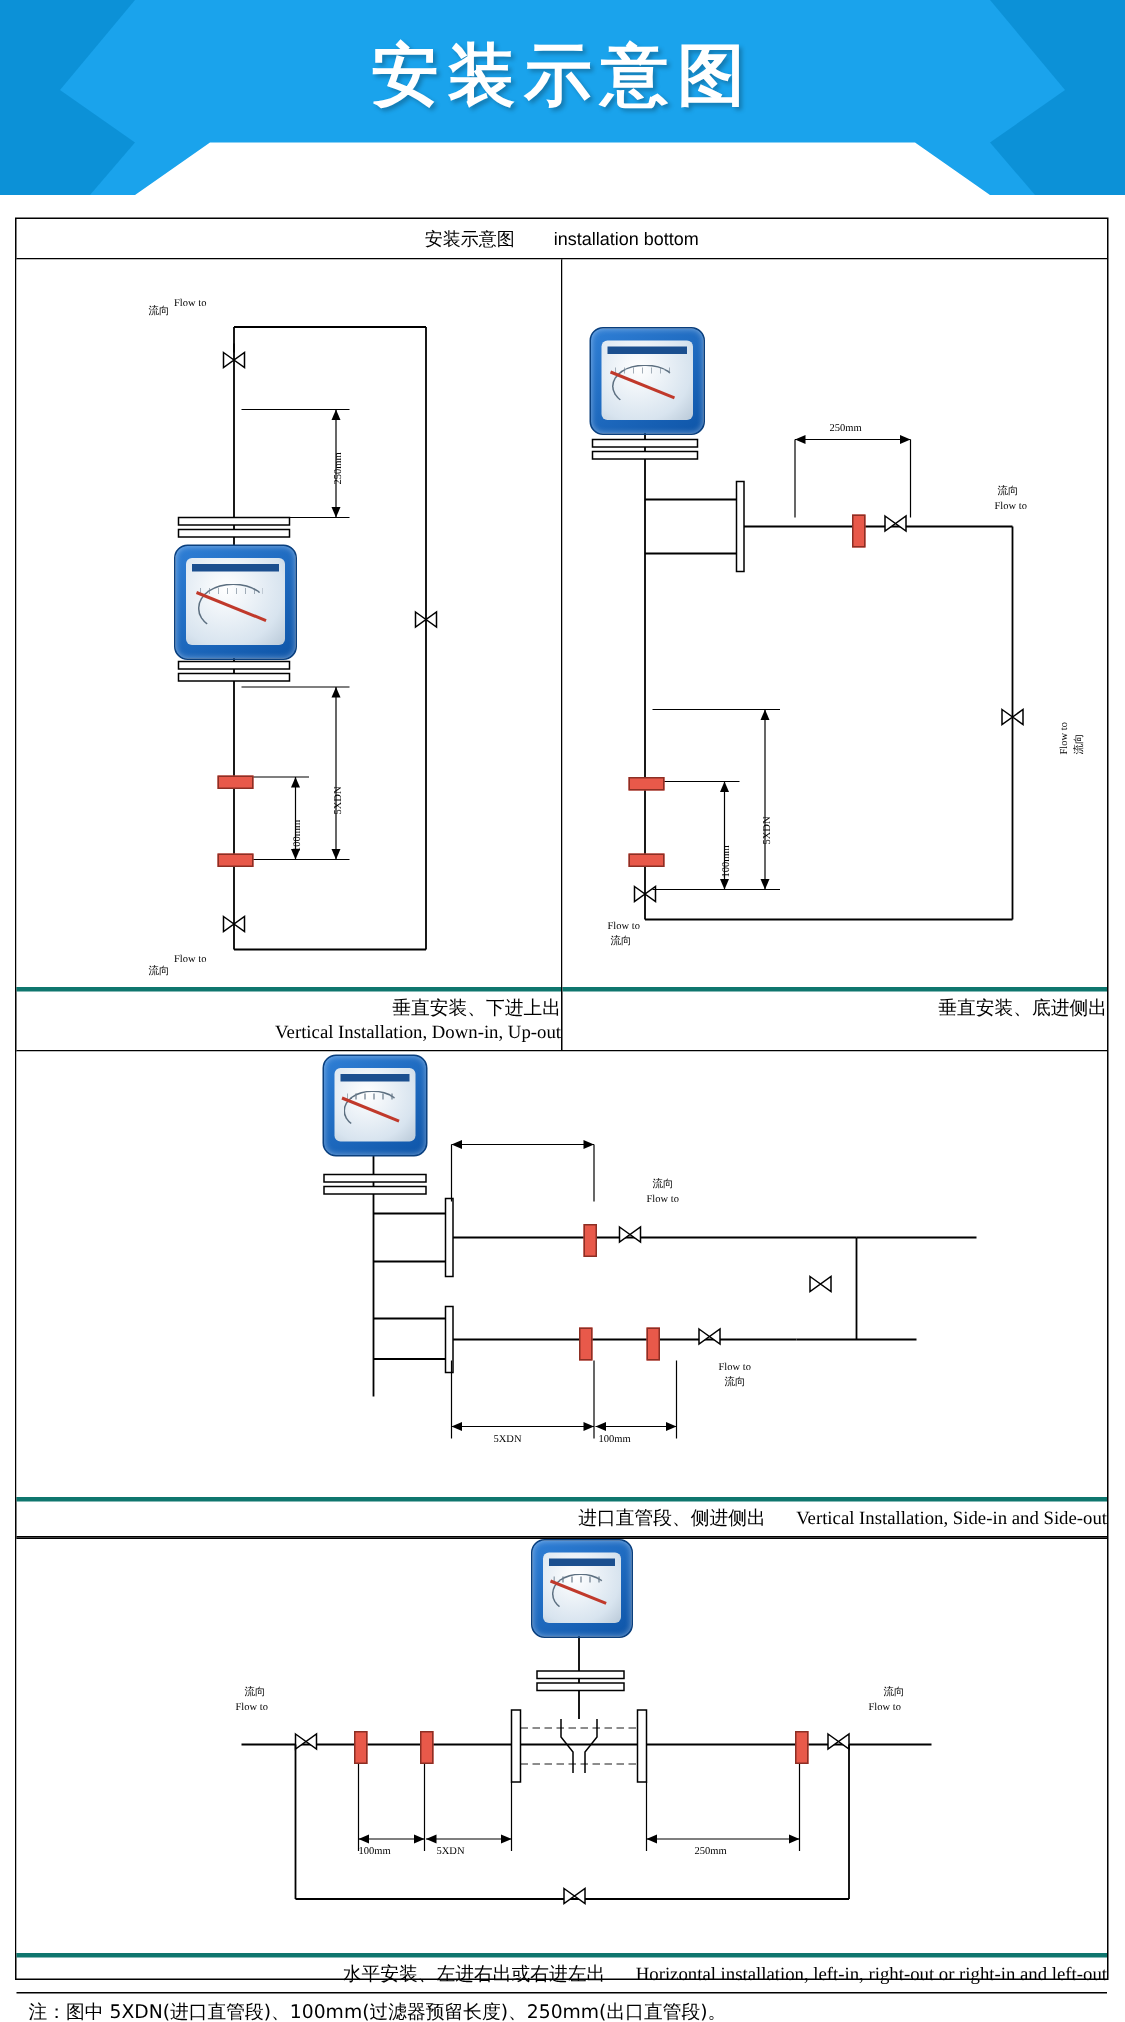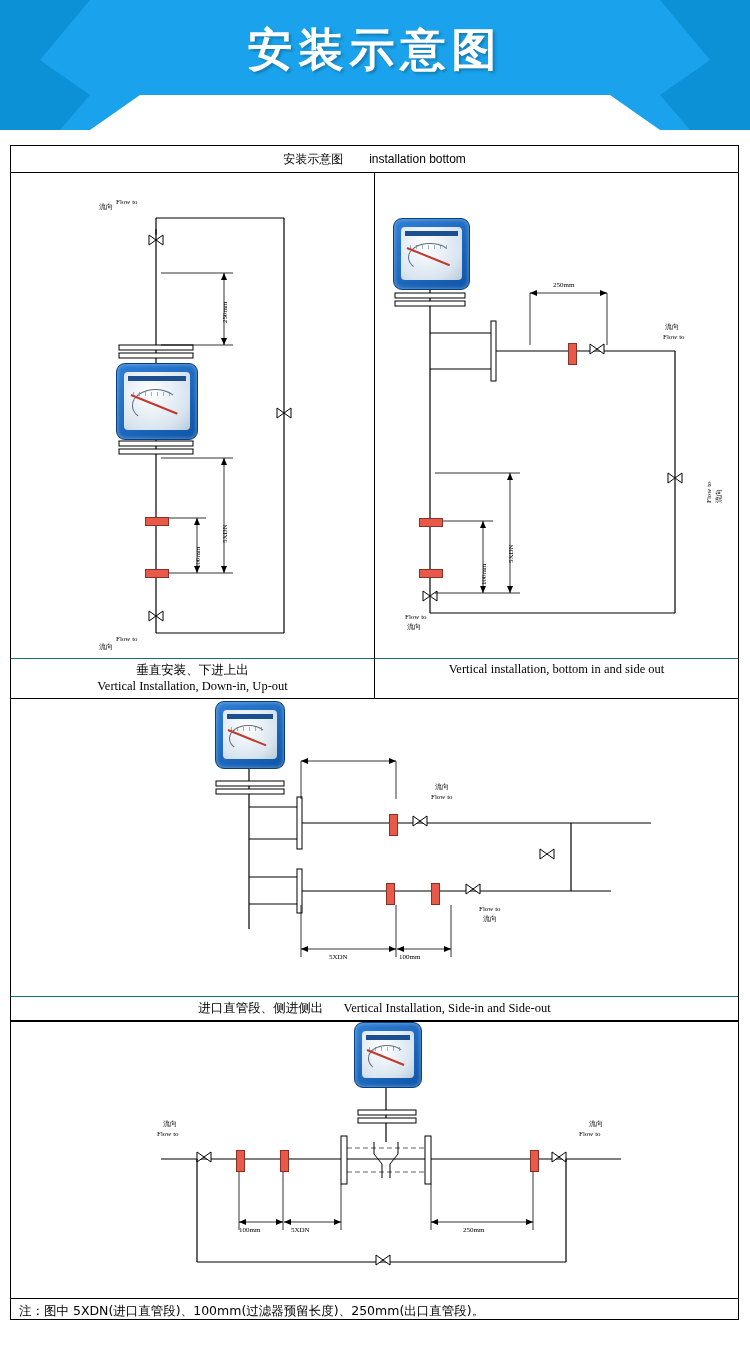--- a/index.html
+++ b/index.html
@@ -52,22 +52,22 @@
   }
   .hdr{
     height:26px;border-bottom:1px solid #000;
     display:flex;align-items:center;justify-content:center;
     font-size:12px;
   }
   .hdr span{margin:0 3px;}
   .row{display:flex;}
   .cellwrap{position:relative;}
   .cap{
-    border-top:1px solid #0f766e;
-    text-align:center;
+    border-top:3px solid #0f766e;
+    text-align:right;
     font-size:12.5px;
     line-height:17px;
     padding:2px 0 3px;
     font-family:"Liberation Serif", serif;
   }
   .cap .cn{font-family:"DejaVu Sans", sans-serif;font-size:12.5px;}
   .cap .en{font-family:"Liberation Serif", serif;font-size:12.5px;}
   .vline{border-right:1px solid #000;}
   .hline{border-bottom:1px solid #000;}
   .diag{position:relative;background:#fff;}
@@ -260,21 +260,21 @@
         <div class="lbl cn vrot" style="left:340px;top:330px;">流向</div>
         <div class="lbl" style="left:30px;top:440px;">Flow to</div>
         <div class="lbl cn" style="left:32px;top:450px;">流向</div>
 
         <div class="lbl" style="left:178px;top:108px;">250mm</div>
         <div class="lbl vrot" style="left:132px;top:390px;">5XDN</div>
         <div class="lbl vrot" style="left:105px;top:412px;">100mm</div>
       </div>
 
       <div class="cap">
-        <div class="en">Vertical installation, bottom in and side out</div>
+        <div class="cn">垂直安装、底进侧出</div>
       </div>
     </div>
   </div>
 
   <div class="cellwrap hline" style="border-top:1px solid #000;">
     <div class="diag" style="height:297px;">
       <svg class="ov" width="727" height="297">
 
         <line x1="238" y1="50" x2="238" y2="230" stroke="#000" stroke-width="1.2"></line>
         <rect x="205" y="82" width="68" height="5" fill="#fff" stroke="#000"></rect>
@@ -396,17 +396,22 @@
 
       <div class="lbl cn" style="left:152px;top:98px;">流向</div>
       <div class="lbl" style="left:146px;top:108px;">Flow to</div>
       <div class="lbl cn" style="left:578px;top:98px;">流向</div>
       <div class="lbl" style="left:568px;top:108px;">Flow to</div>
       <div class="lbl" style="left:228px;top:204px;">100mm</div>
       <div class="lbl" style="left:280px;top:204px;">5XDN</div>
       <div class="lbl" style="left:452px;top:204px;">250mm</div>
     </div>
 
+    <div class="cap">
+      <span class="cn">水平安装、左进右出或右进左出</span>
+      <span style="display:inline-block;width:14px"></span>
+      <span class="en">Horizontal installation, left-in, right-out or right-in and left-out</span>
+    </div>
   </div>
 
   <div class="note" style="border-top:1px solid #000;">注：图中 5XDN(进口直管段)、100mm(过滤器预留长度)、250mm(出口直管段)。</div>
 
 </div>
 
 </body></html>

